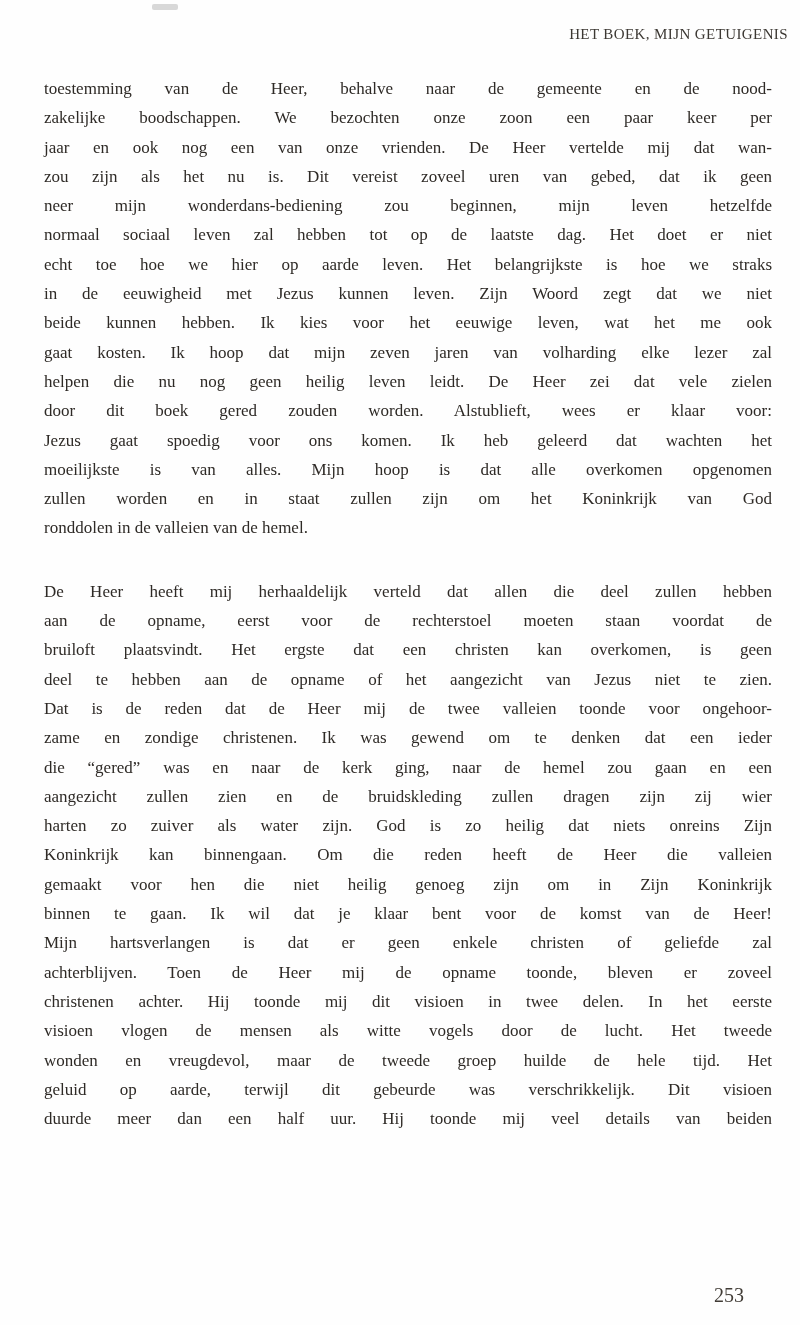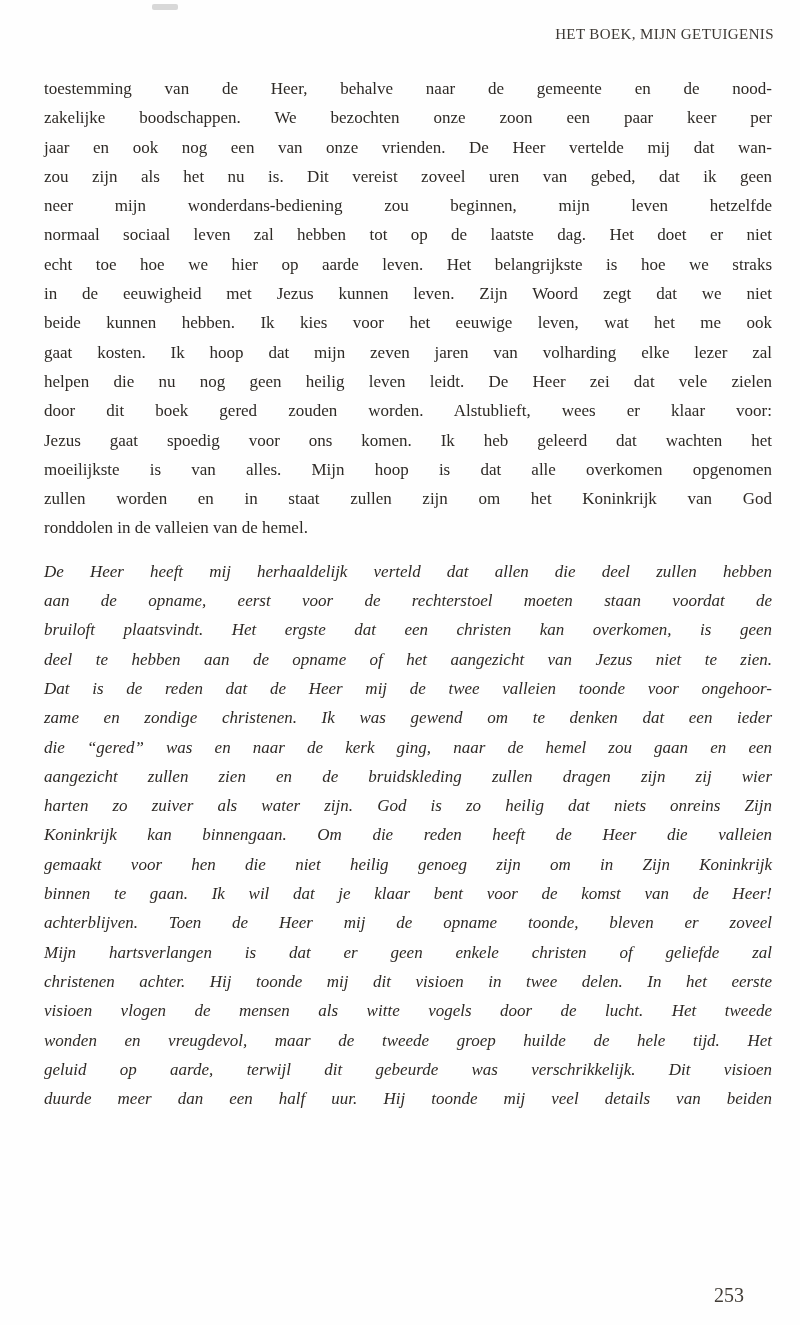--- a/index.html
+++ b/index.html
@@ -21,35 +21,34 @@
     left: 152px;
     top: 4px;
     width: 26px;
     height: 6px;
     background: #d8d8d8;
     border-radius: 2px;
   }
   .running-header {
     position: absolute;
     top: 26px;
-    right: 26px;
+    right: 12px;
     font-size: 15px;
     letter-spacing: 0.4px;
     color: #3c3833;
     white-space: nowrap;
   }
   .page-body {
     position: absolute;
     top: 74px;
     left: 44px;
     width: 728px;
   }
   .paragraph + .paragraph {
-    margin-top: 14px;
-    font-style: italic;
+    margin-top: 34px;
   }
   .line {
     font-size: 17px;
     line-height: 29.3px;
     text-align: justify;
     text-align-last: justify;
     white-space: normal;
     color: #2e2a26;
   }
   .line.para-end {
@@ -95,22 +94,22 @@
         <div class="line">bruiloft plaatsvindt. Het ergste dat een christen kan overkomen, is geen</div>
         <div class="line">deel te hebben aan de opname of het aangezicht van Jezus niet te zien.</div>
         <div class="line">Dat is de reden dat de Heer mij de twee valleien toonde voor ongehoor-</div>
         <div class="line">zame en zondige christenen. Ik was gewend om te denken dat een ieder</div>
         <div class="line">die “gered” was en naar de kerk ging, naar de hemel zou gaan en een</div>
         <div class="line">aangezicht zullen zien en de bruidskleding zullen dragen zijn zij wier</div>
         <div class="line">harten zo zuiver als water zijn. God is zo heilig dat niets onreins Zijn</div>
         <div class="line">Koninkrijk kan binnengaan. Om die reden heeft de Heer die valleien</div>
         <div class="line">gemaakt voor hen die niet heilig genoeg zijn om in Zijn Koninkrijk</div>
         <div class="line">binnen te gaan. Ik wil dat je klaar bent voor de komst van de Heer!</div>
+        <div class="line">Mijn hartsverlangen is dat er geen enkele christen of geliefde zal</div>
         <div class="line">achterblijven. Toen de Heer mij de opname toonde, bleven er zoveel</div>
-        <div class="line">Mijn hartsverlangen is dat er geen enkele christen of geliefde zal</div>
         <div class="line">christenen achter. Hij toonde mij dit visioen in twee delen. In het eerste</div>
         <div class="line">visioen vlogen de mensen als witte vogels door de lucht. Het tweede</div>
         <div class="line">wonden en vreugdevol, maar de tweede groep huilde de hele tijd. Het</div>
         <div class="line">geluid op aarde, terwijl dit gebeurde was verschrikkelijk. Dit visioen</div>
         <div class="line">duurde meer dan een half uur. Hij toonde mij veel details van beiden</div>
       </div>
   </div>
   <div class="page-number">253</div>
 </div>
 

